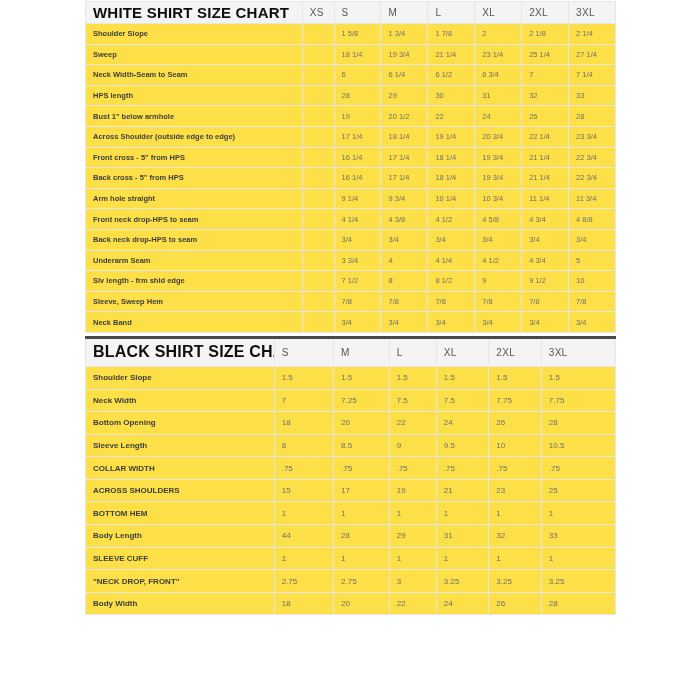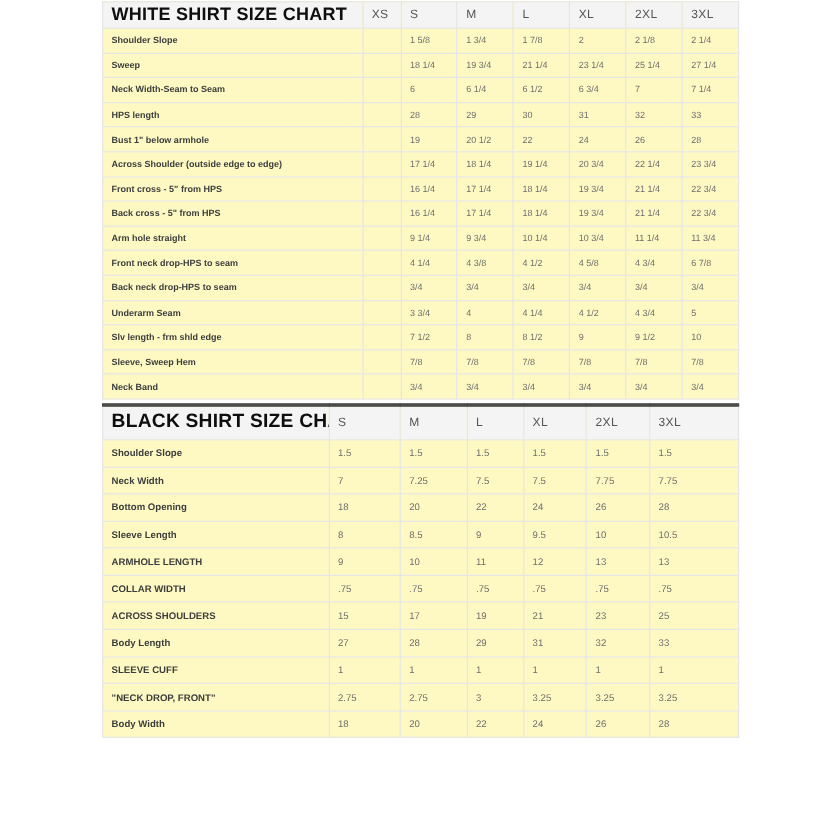--- a/index.html
+++ b/index.html
@@ -14,21 +14,21 @@
   .charts {
     position: absolute;
     left: 85px;
     top: 1px;
     width: 531px;
   }
   table.size-chart {
     width: 100%;
     border-collapse: collapse;
     table-layout: fixed;
-    background: #fef9c3;
+    background: #fde047;
   }
   table.size-chart th,
   table.size-chart td {
     border: 1px solid #e6e6e6;
     padding: 0 0 0 7px;
     text-align: left;
     vertical-align: middle;
     overflow: hidden;
     white-space: nowrap;
   }
@@ -184,21 +184,21 @@
             <td class="cell-value">11 3/4</td>
           </tr>
           <tr>
             <td class="row-label">Front neck drop-HPS to seam</td>
             <td class="cell-value"></td>
             <td class="cell-value">4 1/4</td>
             <td class="cell-value">4 3/8</td>
             <td class="cell-value">4 1/2</td>
             <td class="cell-value">4 5/8</td>
             <td class="cell-value">4 3/4</td>
-            <td class="cell-value">6 7/8</td>
+            <td class="cell-value">4 8/8</td>
           </tr>
           <tr>
             <td class="row-label">Back neck drop-HPS to seam</td>
             <td class="cell-value"></td>
             <td class="cell-value">3/4</td>
             <td class="cell-value">3/4</td>
             <td class="cell-value">3/4</td>
             <td class="cell-value">3/4</td>
             <td class="cell-value">3/4</td>
             <td class="cell-value">3/4</td>
@@ -298,49 +298,49 @@
           <tr>
             <td class="row-label">Sleeve Length</td>
             <td class="cell-value">8</td>
             <td class="cell-value">8.5</td>
             <td class="cell-value">9</td>
             <td class="cell-value">9.5</td>
             <td class="cell-value">10</td>
             <td class="cell-value">10.5</td>
           </tr>
           <tr>
-            <td class="row-label">ARMHOLE LENGTH</td>
-            <td class="cell-value">9</td>
-            <td class="cell-value">10</td>
-            <td class="cell-value">11</td>
-            <td class="cell-value">12</td>
-            <td class="cell-value">13</td>
-            <td class="cell-value">13</td>
-          </tr>
-          <tr>
             <td class="row-label">COLLAR WIDTH</td>
             <td class="cell-value">.75</td>
             <td class="cell-value">.75</td>
             <td class="cell-value">.75</td>
             <td class="cell-value">.75</td>
             <td class="cell-value">.75</td>
             <td class="cell-value">.75</td>
           </tr>
           <tr>
             <td class="row-label">ACROSS SHOULDERS</td>
             <td class="cell-value">15</td>
             <td class="cell-value">17</td>
             <td class="cell-value">19</td>
             <td class="cell-value">21</td>
             <td class="cell-value">23</td>
             <td class="cell-value">25</td>
           </tr>
           <tr>
+            <td class="row-label">BOTTOM HEM</td>
+            <td class="cell-value">1</td>
+            <td class="cell-value">1</td>
+            <td class="cell-value">1</td>
+            <td class="cell-value">1</td>
+            <td class="cell-value">1</td>
+            <td class="cell-value">1</td>
+          </tr>
+          <tr>
             <td class="row-label">Body Length</td>
-            <td class="cell-value">27</td>
+            <td class="cell-value">44</td>
             <td class="cell-value">28</td>
             <td class="cell-value">29</td>
             <td class="cell-value">31</td>
             <td class="cell-value">32</td>
             <td class="cell-value">33</td>
           </tr>
           <tr>
             <td class="row-label">SLEEVE CUFF</td>
             <td class="cell-value">1</td>
             <td class="cell-value">1</td>

